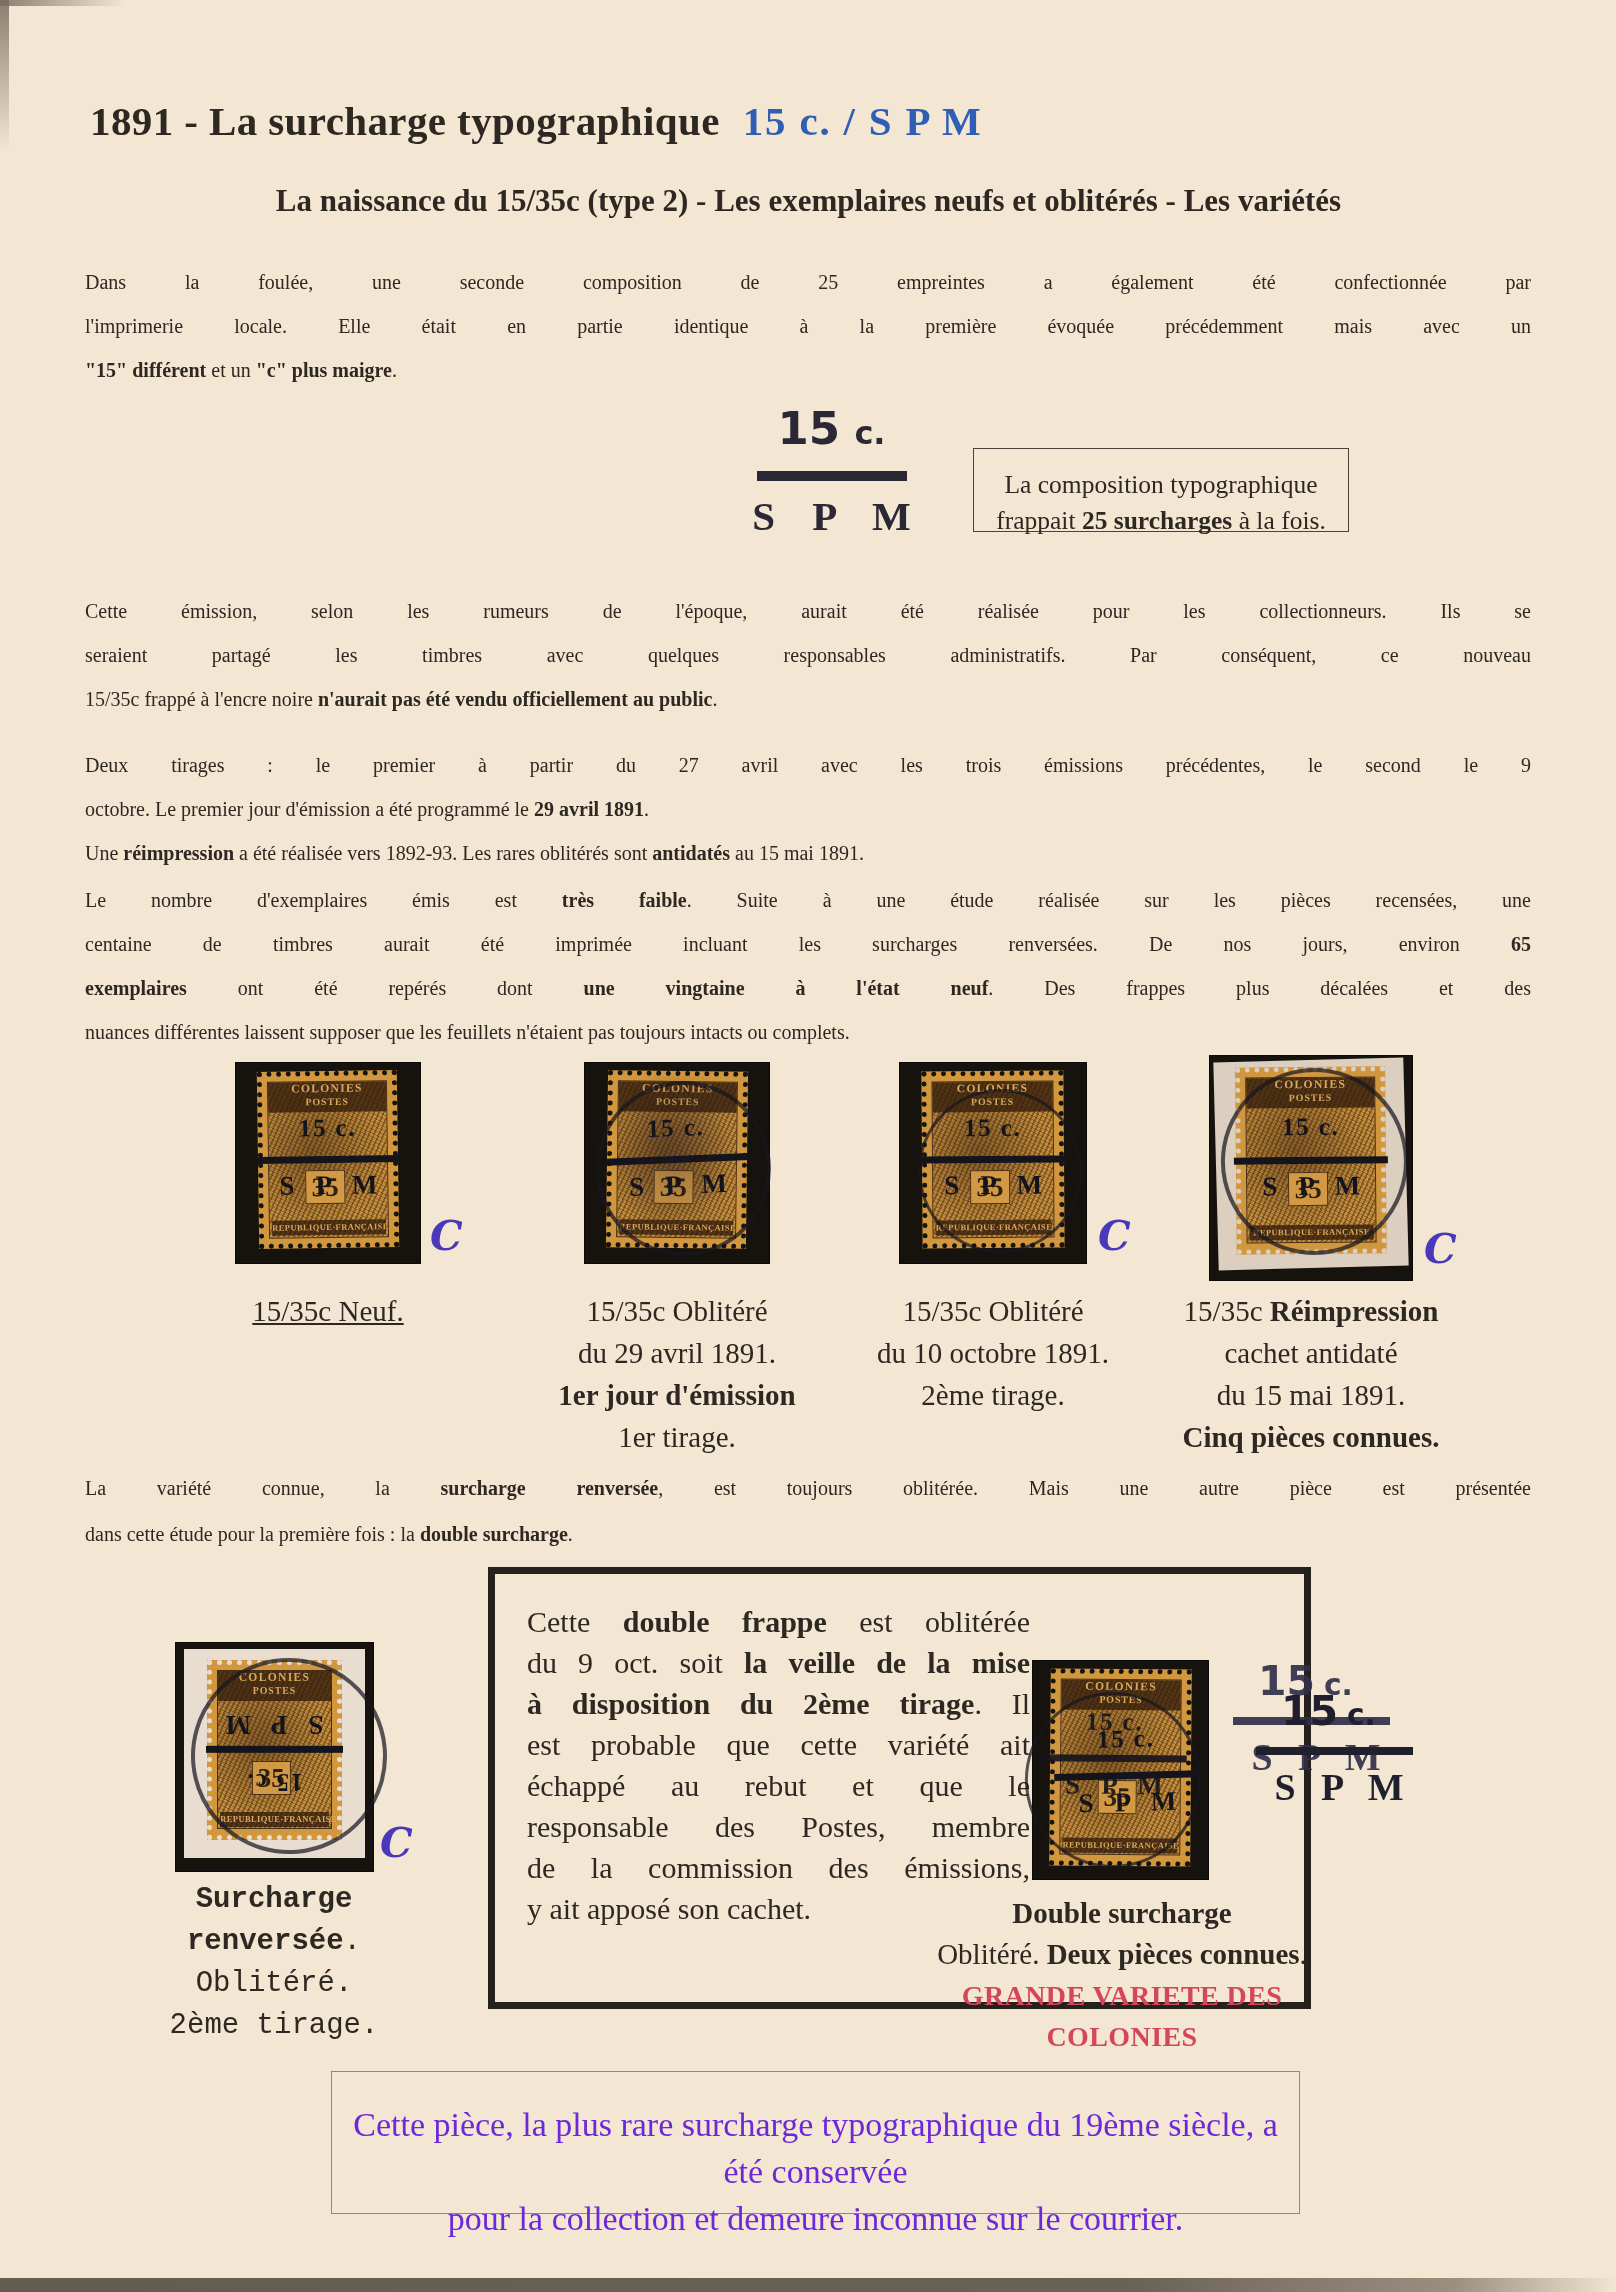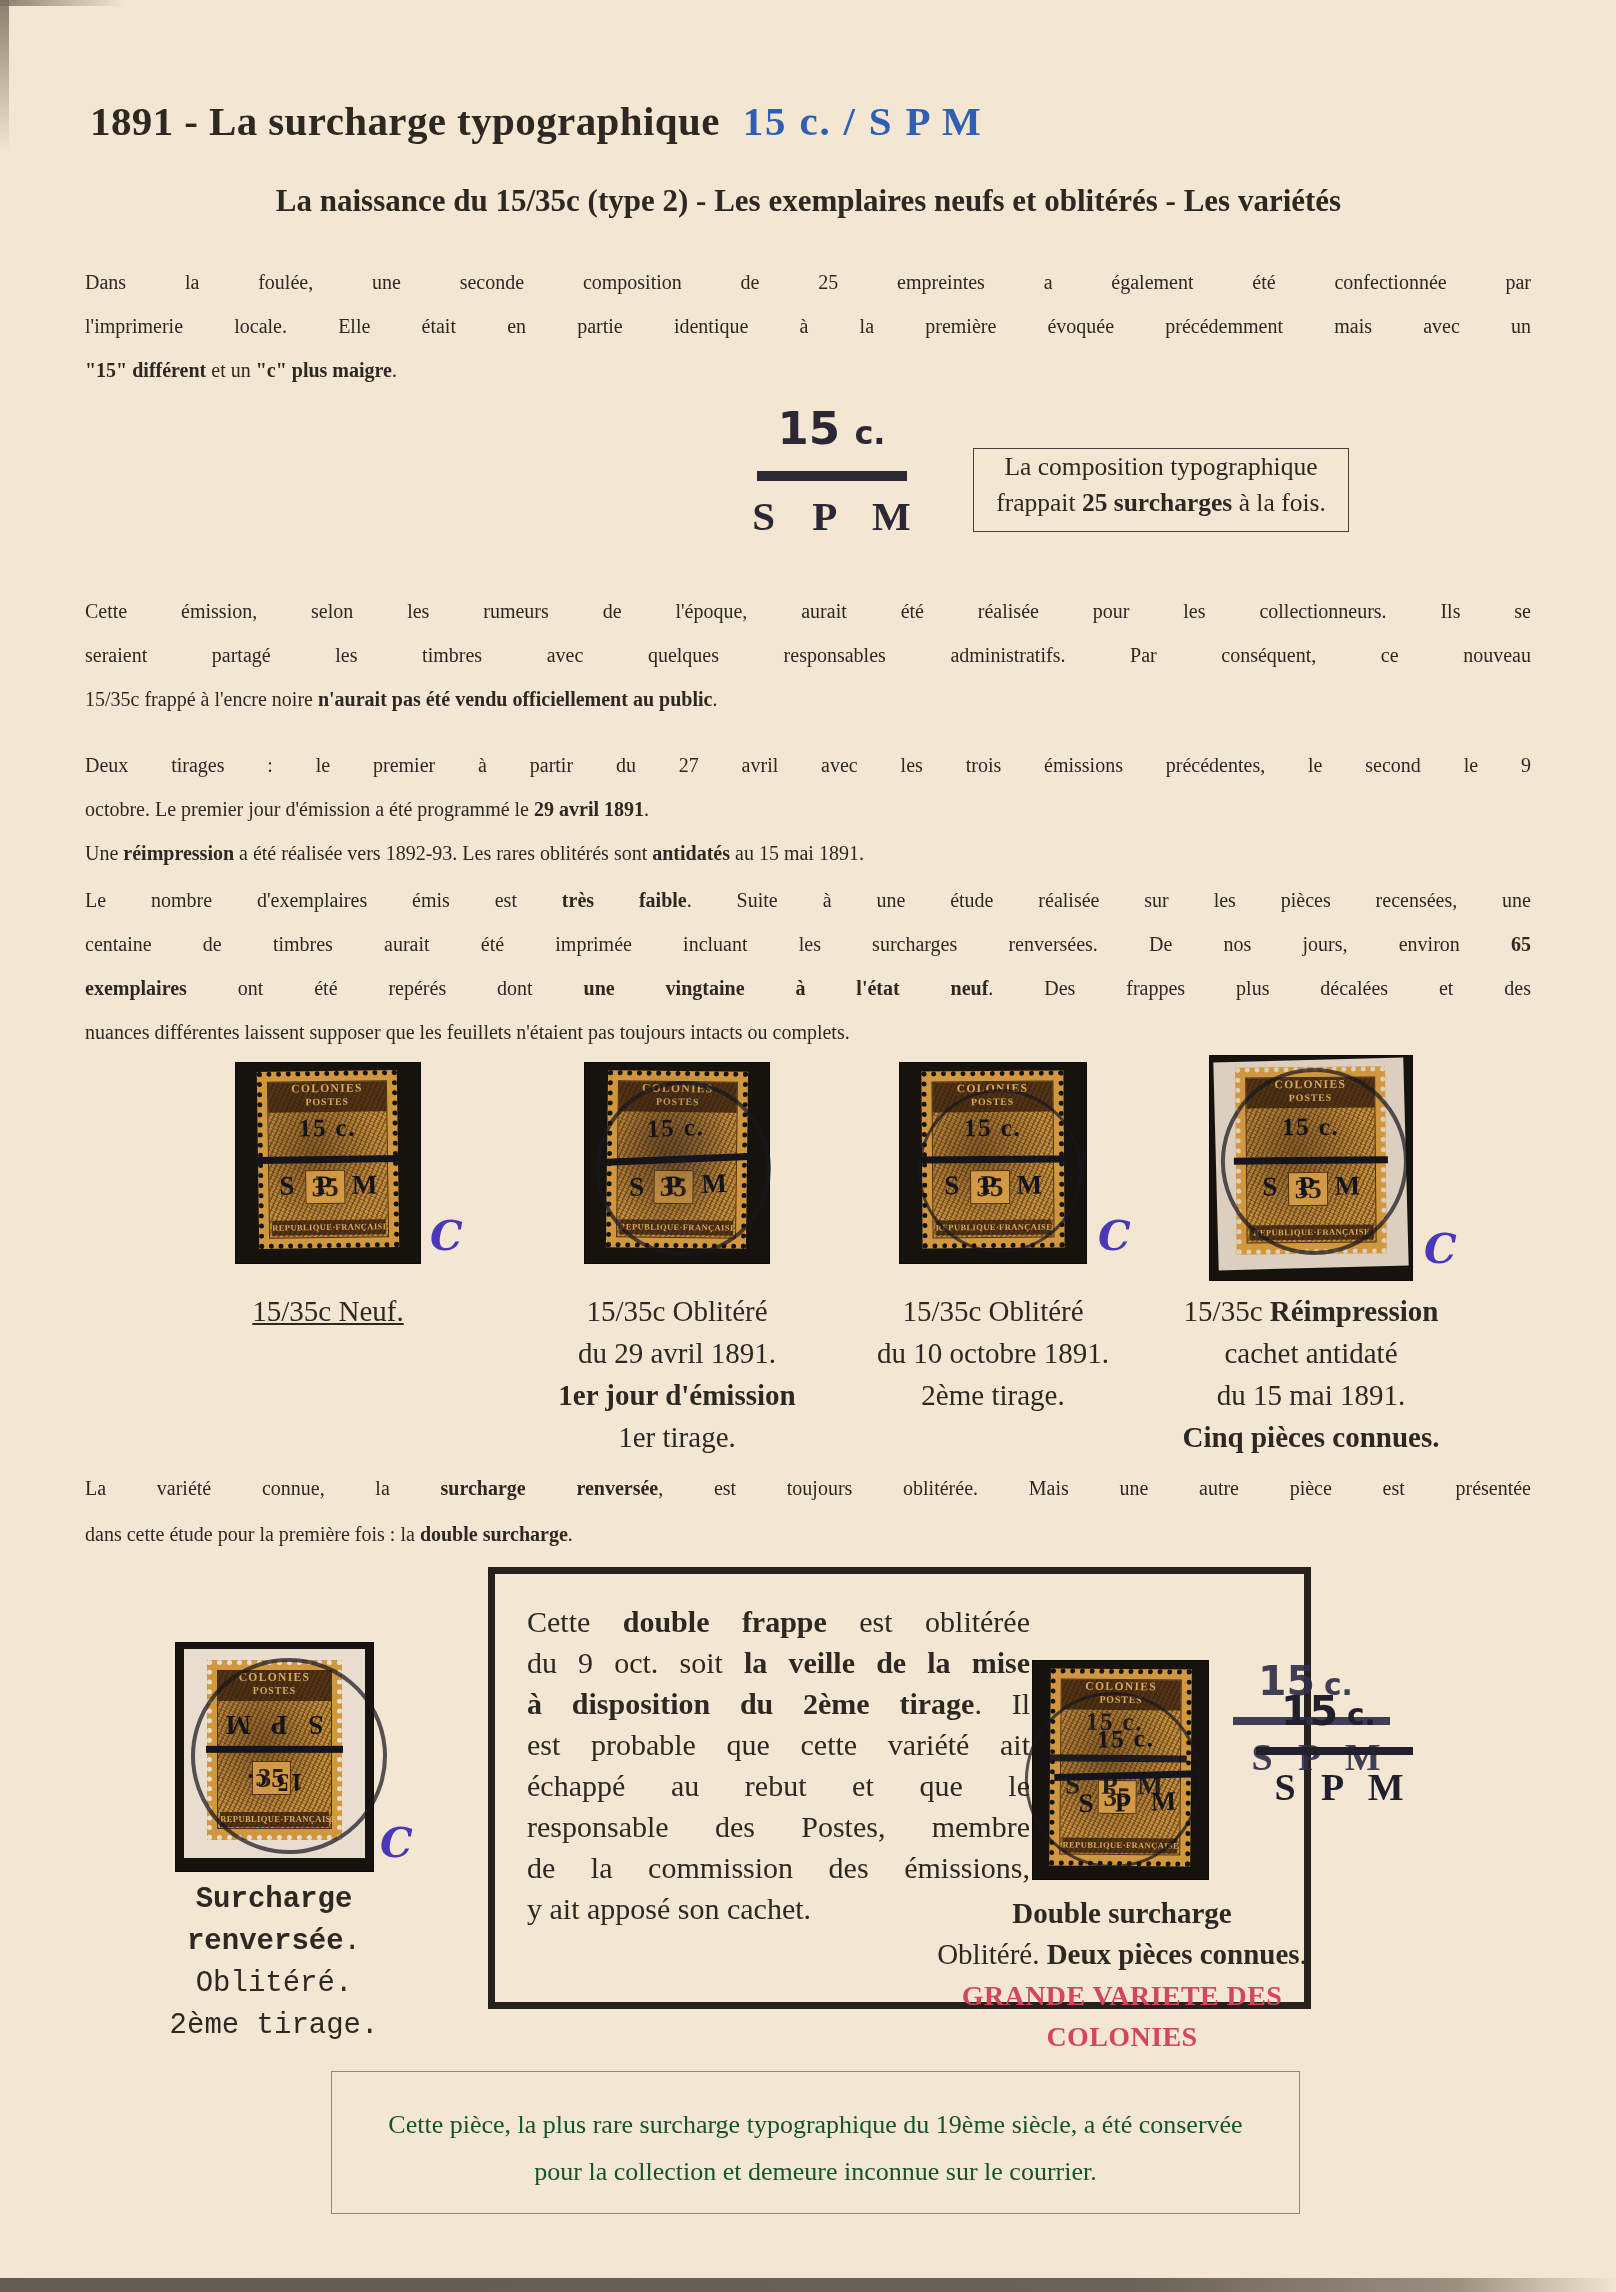--- a/index.html
+++ b/index.html
@@ -23,21 +23,21 @@
 
   
   .fig { width:269px; text-align:center; color:#2b2836; }
   .f15 { font-family:'DejaVu Sans',sans-serif; font-weight:700; font-size:45px; line-height:48px; }
   .f15 .fc { font-size:32px; margin-left:14.3px; }
   .fbar { width:150px; height:9.9px; background:#2b2836; margin:14.3px auto 10.7px auto; }
   .fspm { font-weight:700; font-size:41px; letter-spacing:13.4px; text-indent:13.4px; }
 
   .sidebox {
     border:1.8px solid #47423a; text-align:center;
-    font-size:25.5px; line-height:36px; padding-top:0; box-sizing:border-box;
+    font-size:25.5px; line-height:36px; padding-top:18px; box-sizing:border-box;
   }
 
   
   .mount { background:#16120e; box-shadow:0 0 0 0.9px #0d0b08 inset; }
   .stamp {
     position:absolute; inset:9px 23px 16px 23px;
     background:#d0973f; border:5.4px dotted #16120e; box-sizing:border-box;
   }
   .on-piece-a { border-color:#dccfbf; }
   .on-piece-b { border-color:#e8ddcf; }
@@ -97,21 +97,21 @@
   .sB { left:23px; top:30px; color:#1f1f2e; }
   .g15 { position:absolute; left:27px; top:0; font-family:'DejaVu Sans',sans-serif;
          font-weight:700; font-size:41px; line-height:43px; }
   .g15 .gc { font-size:29.6px; margin-left:9px; }
   .gbar { position:absolute; left:1.8px; top:57px; width:157px; height:8px; background:currentColor; }
   .gspm { position:absolute; left:0; top:75px; width:170px; text-align:center;
           font-weight:700; font-size:38px; letter-spacing:8px; text-indent:8px; }
 
   
   .notebox { border:1.8px solid #8f887a; box-sizing:border-box; text-align:center;
-    color:#14532d; font-size:26px; line-height:47px; padding-top:29px; }
+    color:#6d28d9; font-size:34px; line-height:47px; padding-top:29px; }
 
   
   .edge-bottom { left:0; top:2278px; width:1617px; height:14.3px;
     background:linear-gradient(to right,#645c50 0%,#6b6257 70%,#9a9080 90%,rgba(154,144,128,0) 100%); }
   .edge-left { left:0; top:0; width:9px; height:152px;
     background:linear-gradient(to bottom, rgba(120,110,95,.85), rgba(120,110,95,0)); }
   .edge-top { left:0; top:0; width:125px; height:6.3px;
     background:linear-gradient(to right, rgba(120,110,95,.85), rgba(120,110,95,0)); }
 </style>
 </head>

